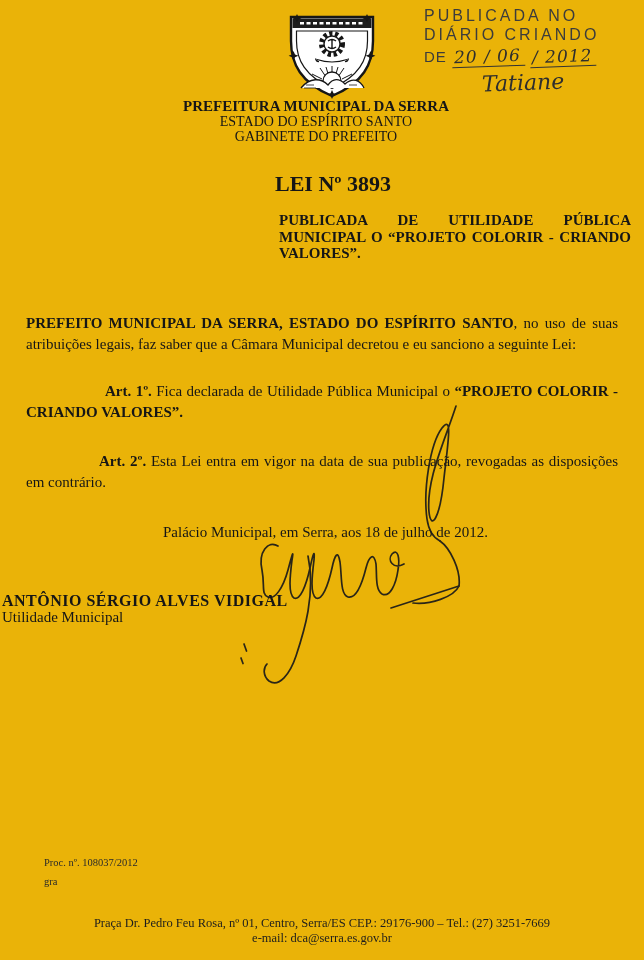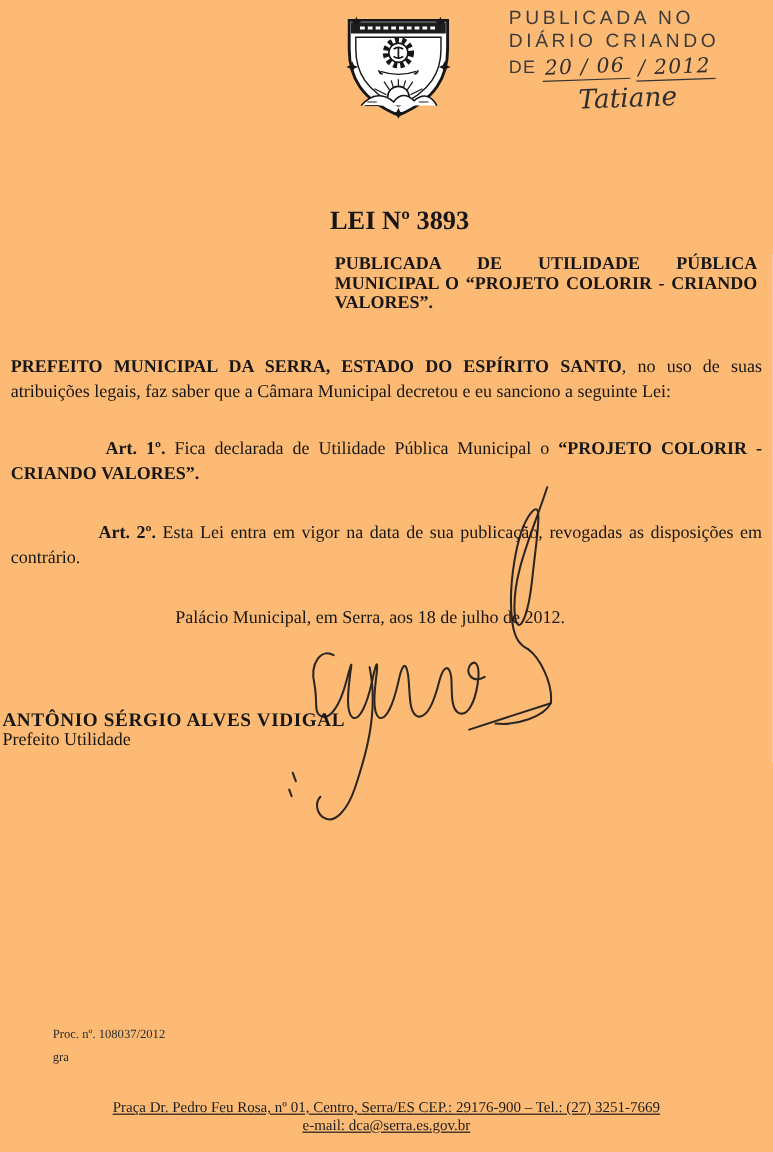--- a/index.html
+++ b/index.html
@@ -1,17 +1,17 @@
 <!DOCTYPE html>
 <html><head>
 <meta charset="utf-8">
 <style>
   html,body{margin:0;padding:0;background:#e8e8e8;}
   .page{
-    position:relative;width:644px;height:960px;background:#fdba74;
+    position:relative;width:644px;height:960px;background:#eab308;
     font-family:"Liberation Serif",serif;color:#161616;overflow:hidden;
     margin:0 auto;
   }
   
   .emblem{position:absolute;left:276px;top:8px;width:112px;height:94px;}
   
   .stamp{
     position:absolute;left:424px;top:6px;width:216px;
     font-family:"Liberation Sans",sans-serif;color:#3c3c3c;
   }
@@ -28,32 +28,32 @@
   .org-line1{font-weight:bold;font-size:15px;}
   .org-line2,.org-line3{font-size:14px;}
   
   .law-number{position:absolute;left:275px;top:171px;font-size:22px;font-weight:bold;}
   .ementa{
     position:absolute;left:279px;top:212px;width:352px;
     font-size:15px;font-weight:bold;line-height:16.5px;text-align:justify;
   }
   
   .doc-body{position:absolute;left:9px;top:296px;width:626px;font-size:15px;line-height:21px;text-align:justify;}
-  .doc-body p{margin:0;}
+  .doc-body p{margin:17px;}
   .p-art1{margin-top:26px !important;text-indent:79px;}
   .p-art2{margin-top:28px !important;text-indent:73px;}
   .p-place{margin-top:29px !important;text-align:left;text-indent:137px;}
   
   .sig-scrawl{position:absolute;left:230px;top:398px;width:245px;height:300px;pointer-events:none;}
   .signer{position:absolute;left:2px;top:592px;width:630px;text-align:left;line-height:17px;}
   .signer-name{font-weight:bold;font-size:16px;letter-spacing:0.5px;}
   .signer-role{font-size:15px;}
   
   .proc{position:absolute;left:8px;top:853px;font-size:10.5px;line-height:19px;color:#2a2a2a;margin-left:36px;}
-  .footer{position:absolute;left:0;top:916px;width:644px;text-align:center;font-size:12.5px;line-height:15px;color:#1d1d1d;text-decoration:underline;}
+  .footer{position:absolute;left:0;top:916px;width:644px;text-align:center;font-size:12.5px;line-height:15px;color:#1d1d1d;}
 </style>
 </head>
 <body>
 
 <div class="page">
 
   <svg class="emblem" viewBox="0 0 112 94" aria-hidden="true">
 
     <path d="M 15 9 H 97 V 33 C 97 56 87 75 56 88 C 25 75 15 56 15 33 Z" fill="#ffffff" stroke="#161616" stroke-width="2.4"></path>
 
@@ -96,20 +96,25 @@
     <div class="stamp-line">PUBLICADA NO</div>
     <div class="stamp-line">DIÁRIO CRIANDO</div>
     <div class="stamp-dateline">
       <span>DE</span>
       <span class="handwrite date-seg">20 / 06</span>
       <span class="handwrite date-seg">/ 2012</span>
     </div>
     <div class="handwrite stamp-name">Tatiane</div>
   </div>
 
+  <div class="org-block">
+    <div class="org-line1">PREFEITURA MUNICIPAL DA SERRA</div>
+    <div class="org-line2">ESTADO DO ESPÍRITO SANTO</div>
+    <div class="org-line3">GABINETE DO PREFEITO</div>
+  </div>
 
   <div class="law-number">LEI Nº 3893</div>
 
   <div class="ementa">PUBLICADA DE UTILIDADE PÚBLICA MUNICIPAL O “PROJETO COLORIR - CRIANDO VALORES”.</div>
 
   <div class="doc-body">
     <p><strong>PREFEITO MUNICIPAL DA SERRA, ESTADO DO ESPÍRITO SANTO</strong><span>, no uso de suas atribuições legais, faz saber que a Câmara Municipal decretou e eu sanciono a seguinte Lei:</span></p>
     <p class="p-art1"><strong>Art. 1º.</strong><span> Fica declarada de Utilidade Pública Municipal o </span><strong>“PROJETO COLORIR - CRIANDO VALORES”.</strong></p>
     <p class="p-art2"><strong>Art. 2º.</strong><span> Esta Lei entra em vigor na data de sua publicação, revogadas as disposições em contrário.</span></p>
     <p class="p-place">Palácio Municipal, em Serra, aos 18 de julho de 2012.</p>
@@ -121,21 +126,21 @@
       <path d="M 210 143 C 220 150 231 172 229 188 L 161 210"></path>
       <path d="M 229 188 C 224 199 200 207 183 205"></path>
       <path d="M 48 148 C 38 142 28 154 32 172 C 35 188 31 196 38 199 C 45 202 53 190 58 172 C 62 157 64 150 62 162 C 60 178 58 196 64 200 C 70 203 76 188 80 170 C 83 156 85 150 84 162 C 82 178 80 196 86 200 C 92 203 98 188 102 170 C 105 156 108 152 110 164 C 112 178 110 196 118 199 C 126 201 132 186 136 170 C 139 158 144 154 146 166 C 147 176 145 192 152 196 C 160 200 166 186 168 172 C 170 160 168 150 162 156 C 157 162 163 172 174 166"></path>
       <path d="M 78 158 C 86 196 74 234 66 258 C 60 276 49 290 39 283 C 33 278 33 270 37 266"></path>
       <path d="M 14 246 l 2.5 7 M 11 260 l 2 5.5"></path>
     </g>
   </svg>
 
   <div class="signer">
     <div class="signer-name">ANTÔNIO SÉRGIO ALVES VIDIGAL</div>
-    <div class="signer-role">Prefeito Utilidade</div>
+    <div class="signer-role">Utilidade Municipal</div>
   </div>
 
   <div class="proc">
     <div>Proc. nº. 108037/2012</div>
     <div>gra</div>
   </div>
 
   <div class="footer">
     <div>Praça Dr. Pedro Feu Rosa, nº 01, Centro, Serra/ES  CEP.: 29176-900 – Tel.: (27) 3251-7669</div>
     <div>e-mail: dca@serra.es.gov.br</div>

